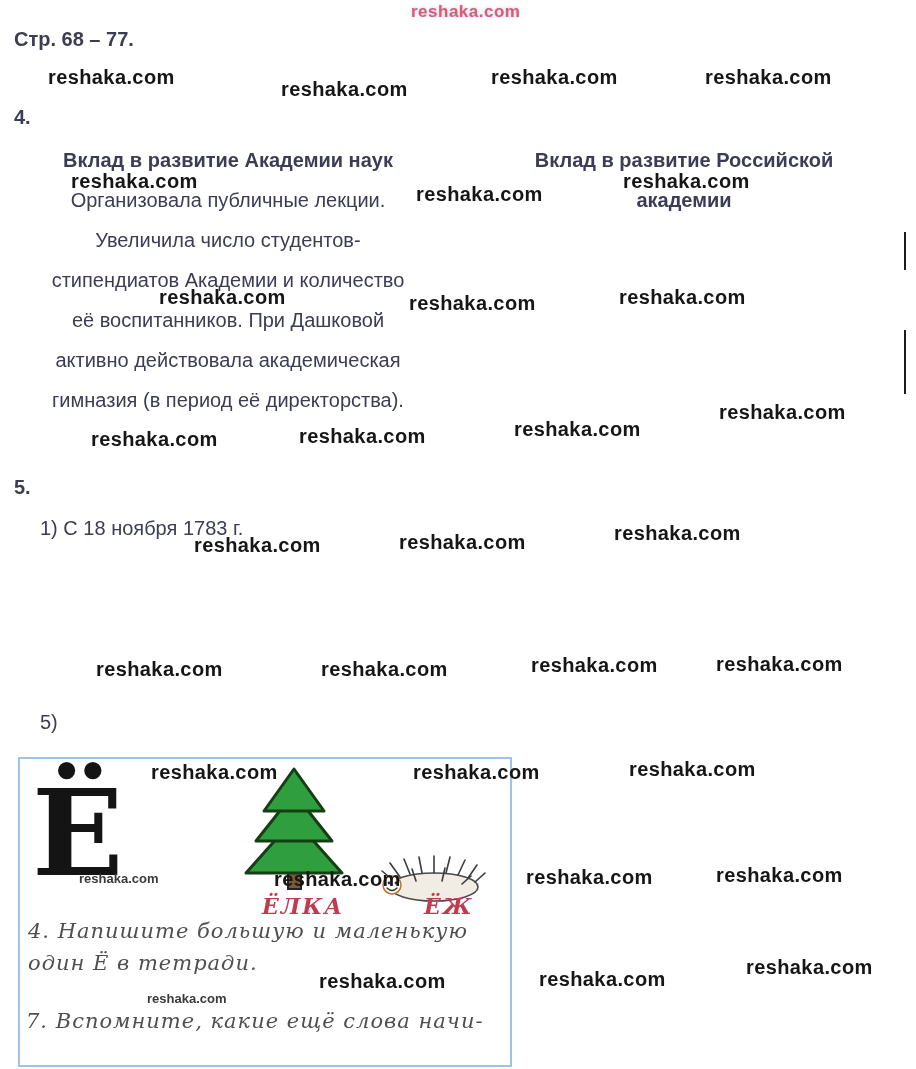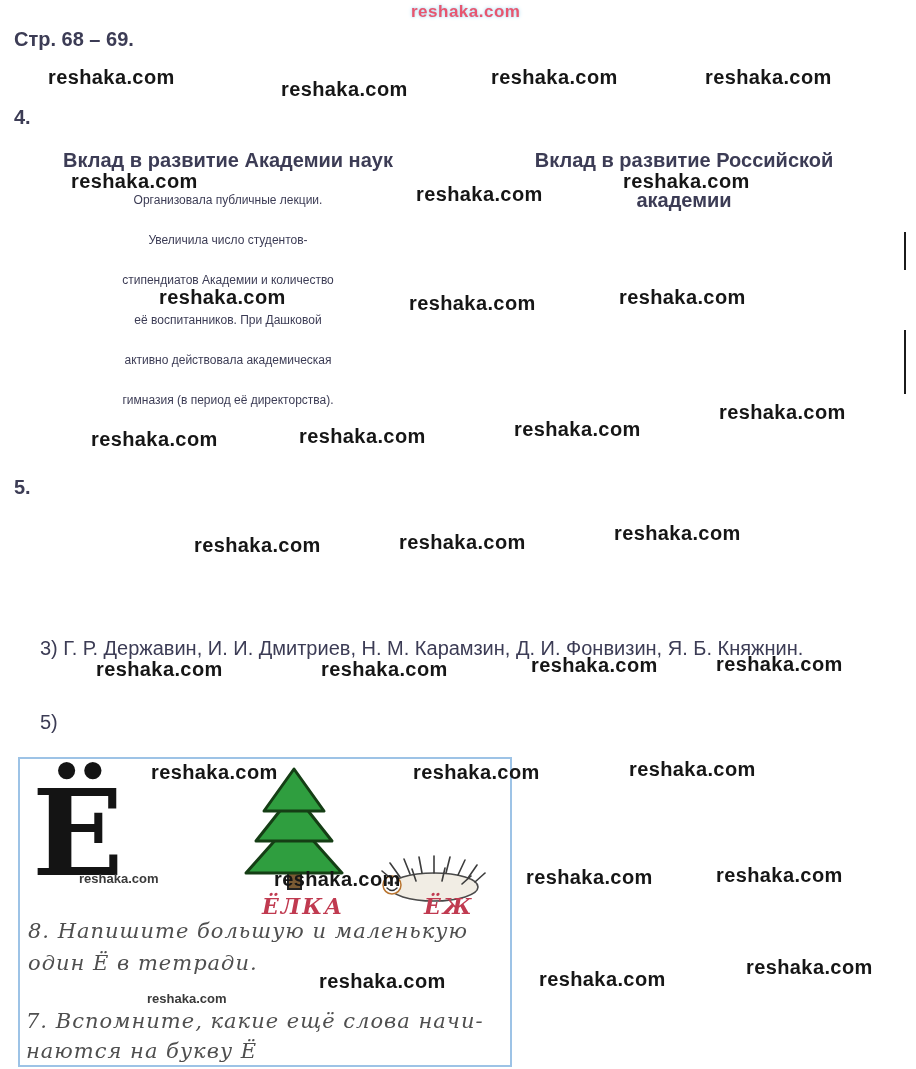--- a/index.html
+++ b/index.html
@@ -17,21 +17,21 @@
   
   .page-title{position:absolute;left:14px;top:28px;font-size:20px;font-weight:700;}
   .sec-label{position:absolute;font-size:20px;font-weight:700;}
   #sec4{left:14px;top:106px;}
   #sec5{left:14px;top:476px;}
   
   .col-header{position:absolute;font-size:20px;font-weight:700;text-align:center;line-height:40px;}
   .col-left-header{left:14px;top:140px;width:428px;}
   .col-right-header{left:460px;top:140px;width:448px;}
   .hdr-narrow{display:block;max-width:300px;margin:0 auto;}
-  .col-body{position:absolute;font-size:12px;line-height:40px;text-align:center;white-space:pre-line;}
+  .col-body{position:absolute;font-size:20px;line-height:40px;text-align:center;white-space:pre-line;}
   .col-left-body{left:14px;top:180px;width:428px;}
   .col-right-body{left:460px;top:220px;width:448px;}
   .tbl-border{position:absolute;left:904px;width:2px;background:#1b1b1b;}
   #tb1{top:232px;height:38px;}
   #tb2{top:330px;height:64px;}
   
   .answer{position:absolute;font-size:20px;line-height:40px;}
   #ans1{left:40px;top:508px;}
   #ans2{left:14px;top:548px;width:892px;text-indent:26px;white-space:pre-line;}
   #ans3{left:40px;top:628px;white-space:nowrap;}
@@ -60,38 +60,38 @@
   #note1{left:8px;top:160px;}
   #note2{left:8px;top:192px;}
   #note3{left:6px;top:250px;}
   #note4{left:6px;top:280px;}
 </style>
 </head>
 <body>
 
 <div class="page">
 
-  <div class="page-title">Стр. 68 – 69.</div>
+  <div class="page-title">Стр. 68 – 77.</div>
   <div class="sec-label" id="sec4">4.</div>
 
   <div class="col-header col-left-header">Вклад в развитие Академии наук</div>
   <div class="col-header col-right-header">
     <span class="hdr-narrow">Вклад в развитие Российской академии</span>
   </div>
   <div class="col-body col-left-body">Организовала публичные лекции.
 Увеличила число студентов-
 стипендиатов Академии и количество
 её воспитанников. При Дашковой
 активно действовала академическая
 гимназия (в период её директорства).</div>
   <div class="tbl-border" id="tb1"></div>
   <div class="tbl-border" id="tb2"></div>
 
   <div class="sec-label" id="sec5">5.</div>
-  <div class="answer" id="ans3">3) Г. Р. Державин, И. И. Дмитриев, Н. М. Карамзин, Д. И. Фонвизин, Я. Б. Княжнин.</div>
+  <div class="answer" id="ans1">1) С 18 ноября 1783 г.</div>
   <div class="answer" id="ans5">5)</div>
 
   <div class="figure">
     <div class="big-letter">Ё</div>
 
     <svg class="tree-svg" width="125" height="128" viewBox="0 0 125 128" aria-hidden="true">
       <rect class="trunk" x="56" y="104" width="13" height="20"></rect>
       <polygon class="tree" points="62,54 110,108 14,108"></polygon>
       <polygon class="tree" points="62,28 100,76 24,76"></polygon>
       <polygon class="tree" points="62,4 92,46 32,46"></polygon>
@@ -115,24 +115,23 @@
       </g>
       <circle class="hh-face" cx="20" cy="34" r="9"></circle>
       <circle class="hh-eye" cx="17" cy="32" r="1.4"></circle>
       <circle class="hh-eye" cx="24" cy="32" r="1.4"></circle>
       <path class="hh-smile" d="M15 37 q 5 5 10 0"></path>
     </svg>
 
     <div class="fig-label" id="lbl-tree">ЁЛКА</div>
     <div class="fig-label" id="lbl-hedgehog">ЁЖ</div>
 
-    <div class="note-line" id="note1">8. Напишите большую и маленькую</div>
+    <div class="note-line" id="note1">4. Напишите большую и маленькую</div>
     <div class="note-line" id="note2">один Ё в тетради.</div>
     <div class="note-line" id="note3">7. Вспомните, какие ещё слова начи-</div>
-    <div class="note-line" id="note4">наются на букву Ё</div>
   </div>
 
 <span class="wm-base wm-top" style="left: 398px; top: 2px;">reshaka.com</span>
     <span class="wm-base wm" style="left: 35px; top: 66px;">reshaka.com</span>
     <span class="wm-base wm" style="left: 268px; top: 78px;">reshaka.com</span>
     <span class="wm-base wm" style="left: 478px; top: 66px;">reshaka.com</span>
     <span class="wm-base wm" style="left: 692px; top: 66px;">reshaka.com</span>
     <span class="wm-base wm" style="left: 58px; top: 170px;">reshaka.com</span>
     <span class="wm-base wm" style="left: 403px; top: 183px;">reshaka.com</span>
     <span class="wm-base wm" style="left: 610px; top: 170px;">reshaka.com</span>

